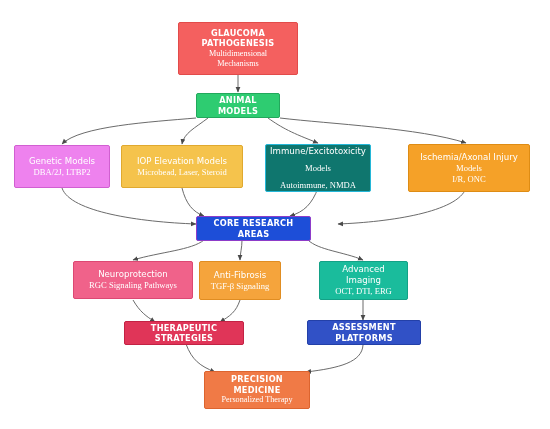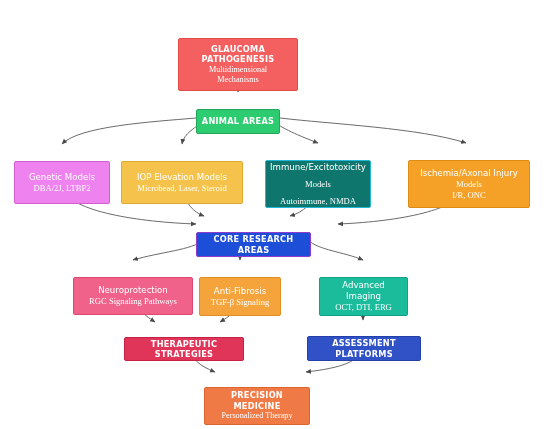--- a/index.html
+++ b/index.html
@@ -30,21 +30,20 @@
     display: flex;
     flex-direction: column;
     align-items: center;
     justify-content: center;
     text-align: center;
     color: #ffffff;
     border-radius: 2px;
     z-index: 2;
     line-height: 1.28;
     padding: 2px 4px;
-    margin-top: 16px;
   }
   .node .ttl {
     display: block;
   }
   .node .sub {
     display: block;
     font-family: Liberation Serif, serif;
   }
   
   .node.caps .ttl {
@@ -104,21 +103,21 @@
     </g>
   </svg>
 
   <div class="node caps" style="left:178px; top:22px; width:120px; height:53px; background:#f4605f; border:1px solid #e24b4a;">
     <span class="ttl">GLAUCOMA PATHOGENESIS</span>
     <span class="sub">Multidimensional</span>
     <span class="sub">Mechanisms</span>
   </div>
 
   <div class="node caps" style="left:196px; top:93px; width:84px; height:25px; background:#2ecc71; border:1px solid #22a85c;">
-    <span class="ttl">ANIMAL AREAS</span>
+    <span class="ttl">ANIMAL MODELS</span>
   </div>
 
   <div class="node plain" style="left:14px; top:145px; width:96px; height:43px; background:#ee82ee; border:1px solid #d15fd1;">
     <span class="ttl">Genetic Models</span>
     <span class="sub">DBA/2J, LTBP2</span>
   </div>
 
   <div class="node plain" style="left:121px; top:145px; width:122px; height:43px; background:#f5c34c; border:1px solid #e0a92f;">
     <span class="ttl">IOP Elevation Models</span>
     <span class="sub">Microbead, Laser, Steroid</span>

